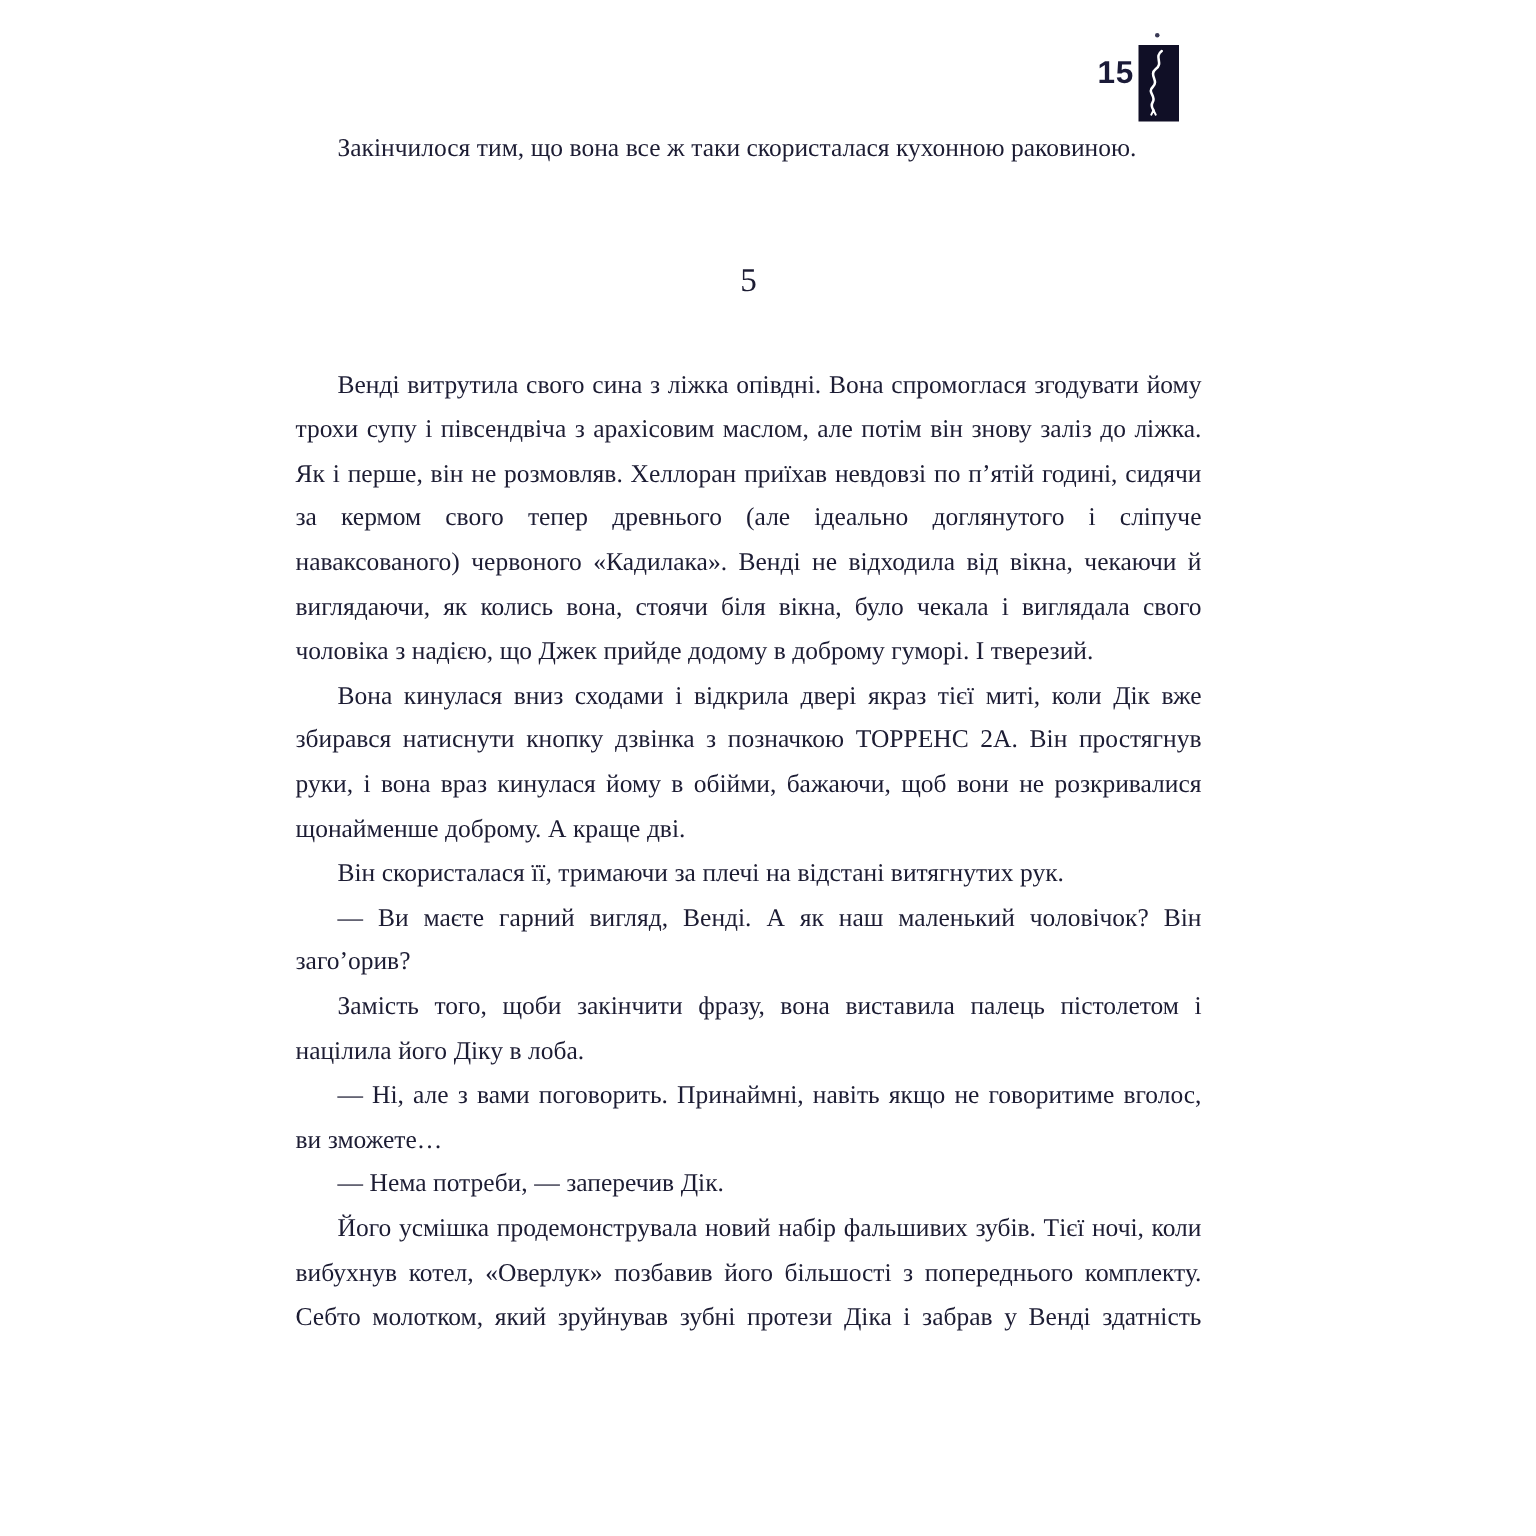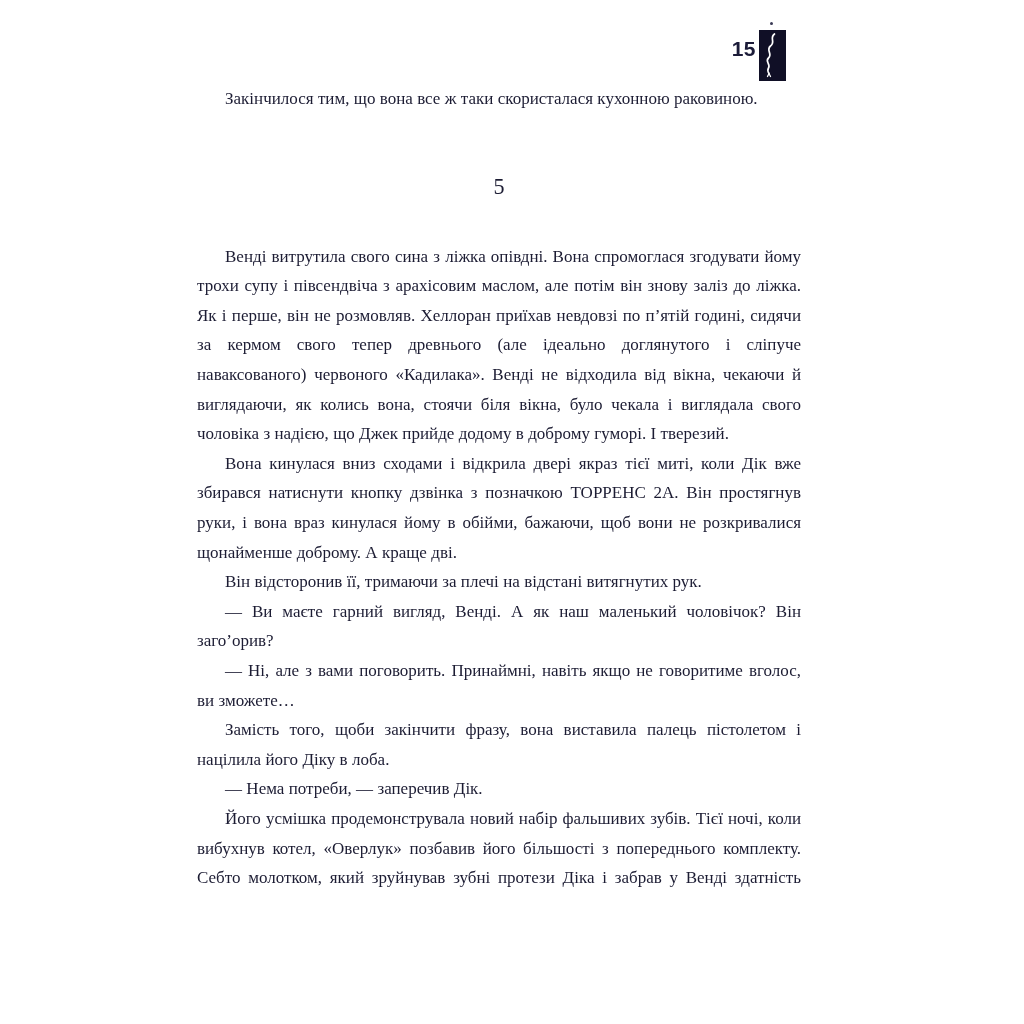--- a/index.html
+++ b/index.html
@@ -126,22 +126,22 @@
     <p class="para">Закінчилося тим, що вона все ж таки скористалася кухонною раковиною.</p>
 
     <div class="gap-after-opening"></div>
 
     <p class="chapter-number">5</p>
 
     <div class="gap-after-chapnum"></div>
 
     <p class="para">Венді витрутила свого сина з ліжка опівдні. Вона спромоглася згодувати йому трохи супу і півсендвіча з арахісовим маслом, але потім він знову заліз до ліжка. Як і перше, він не розмовляв. Хеллоран приїхав невдовзі по п’ятій годині, сидячи за кермом свого тепер древнього (але ідеально доглянутого і сліпуче наваксованого) червоного «Кадилака». Венді не відходила від вікна, чекаючи й виглядаючи, як колись вона, стоячи біля вікна, було чекала і виглядала свого чоловіка з надією, що Джек прийде додому в доброму гуморі. І тверезий.</p>
     <p class="para">Вона кинулася вниз сходами і відкрила двері якраз тієї миті, коли Дік вже збирався натиснути кнопку дзвінка з позначкою ТОРРЕНС 2А. Він простягнув руки, і вона враз кинулася йому в обійми, бажаючи, щоб вони не розкривалися щонайменше доброму. А краще дві.</p>
-    <p class="para">Він відсторонив її, тримаючи за плечі на відстані витягнутих рук.</p>
+    <p class="para">Він скористалася її, тримаючи за плечі на відстані витягнутих рук.</p>
     <p class="para">— Ви маєте гарний вигляд, Венді. А як наш маленький чоловічок? Він заго’орив?</p>
+    <p class="para">Замість того, щоби закінчити фразу, вона виставила палець пістолетом і націлила його Діку в лоба.</p>
     <p class="para">— Ні, але з вами поговорить. Принаймні, навіть якщо не говоритиме вголос, ви зможете…</p>
-    <p class="para">Замість того, щоби закінчити фразу, вона виставила палець пістолетом і націлила його Діку в лоба.</p>
     <p class="para">— Нема потреби, — заперечив Дік.</p>
     <p class="para">Його усмішка продемонструвала новий набір фальшивих зубів. Тієї ночі, коли вибухнув котел, «Оверлук» позбавив його більшості з попереднього комплекту. Себто молотком, який зруйнував зубні протези Діка і забрав у Венді здатність ходити ритмічно, без накульгування, розмахував Джек Торренс, але вони обоє розуміли, що насправді тоді діяв «Оверлук».</p>
 
   </div>
 
 </div>
 
 </body></html>

